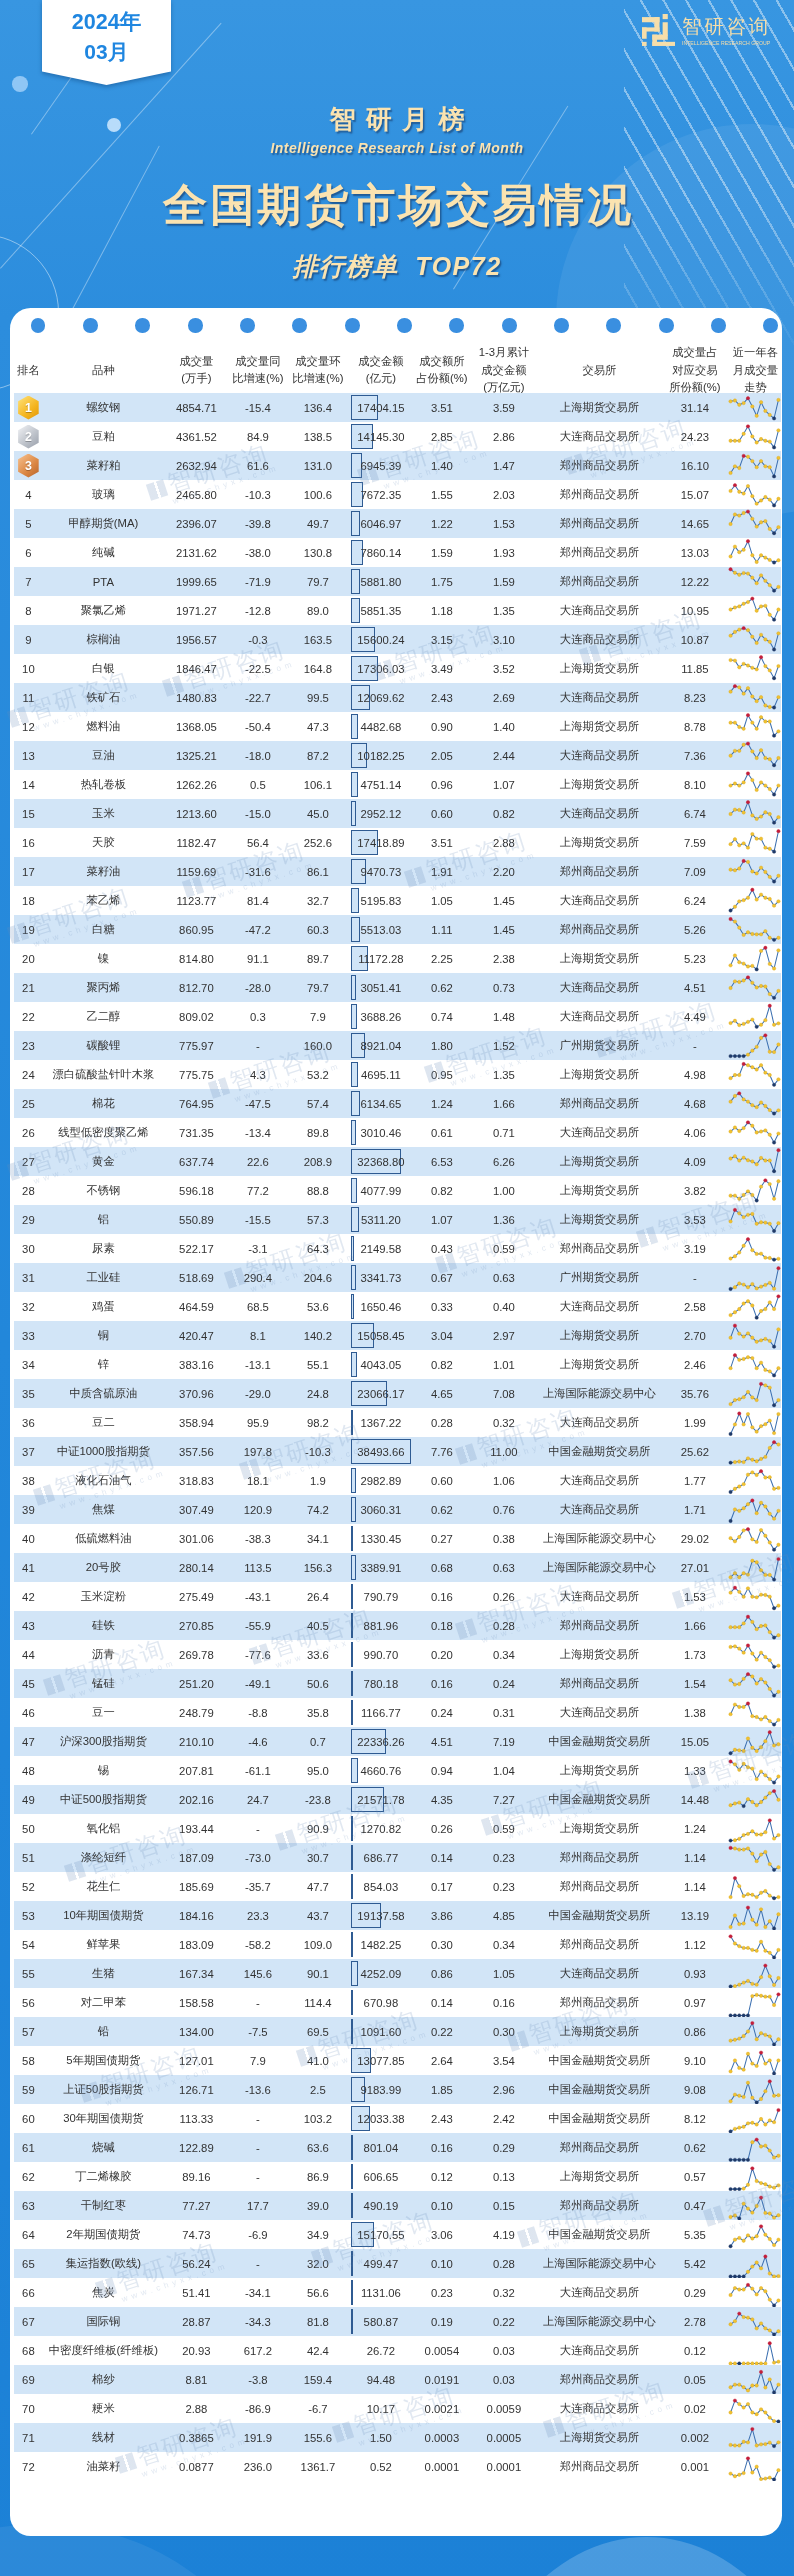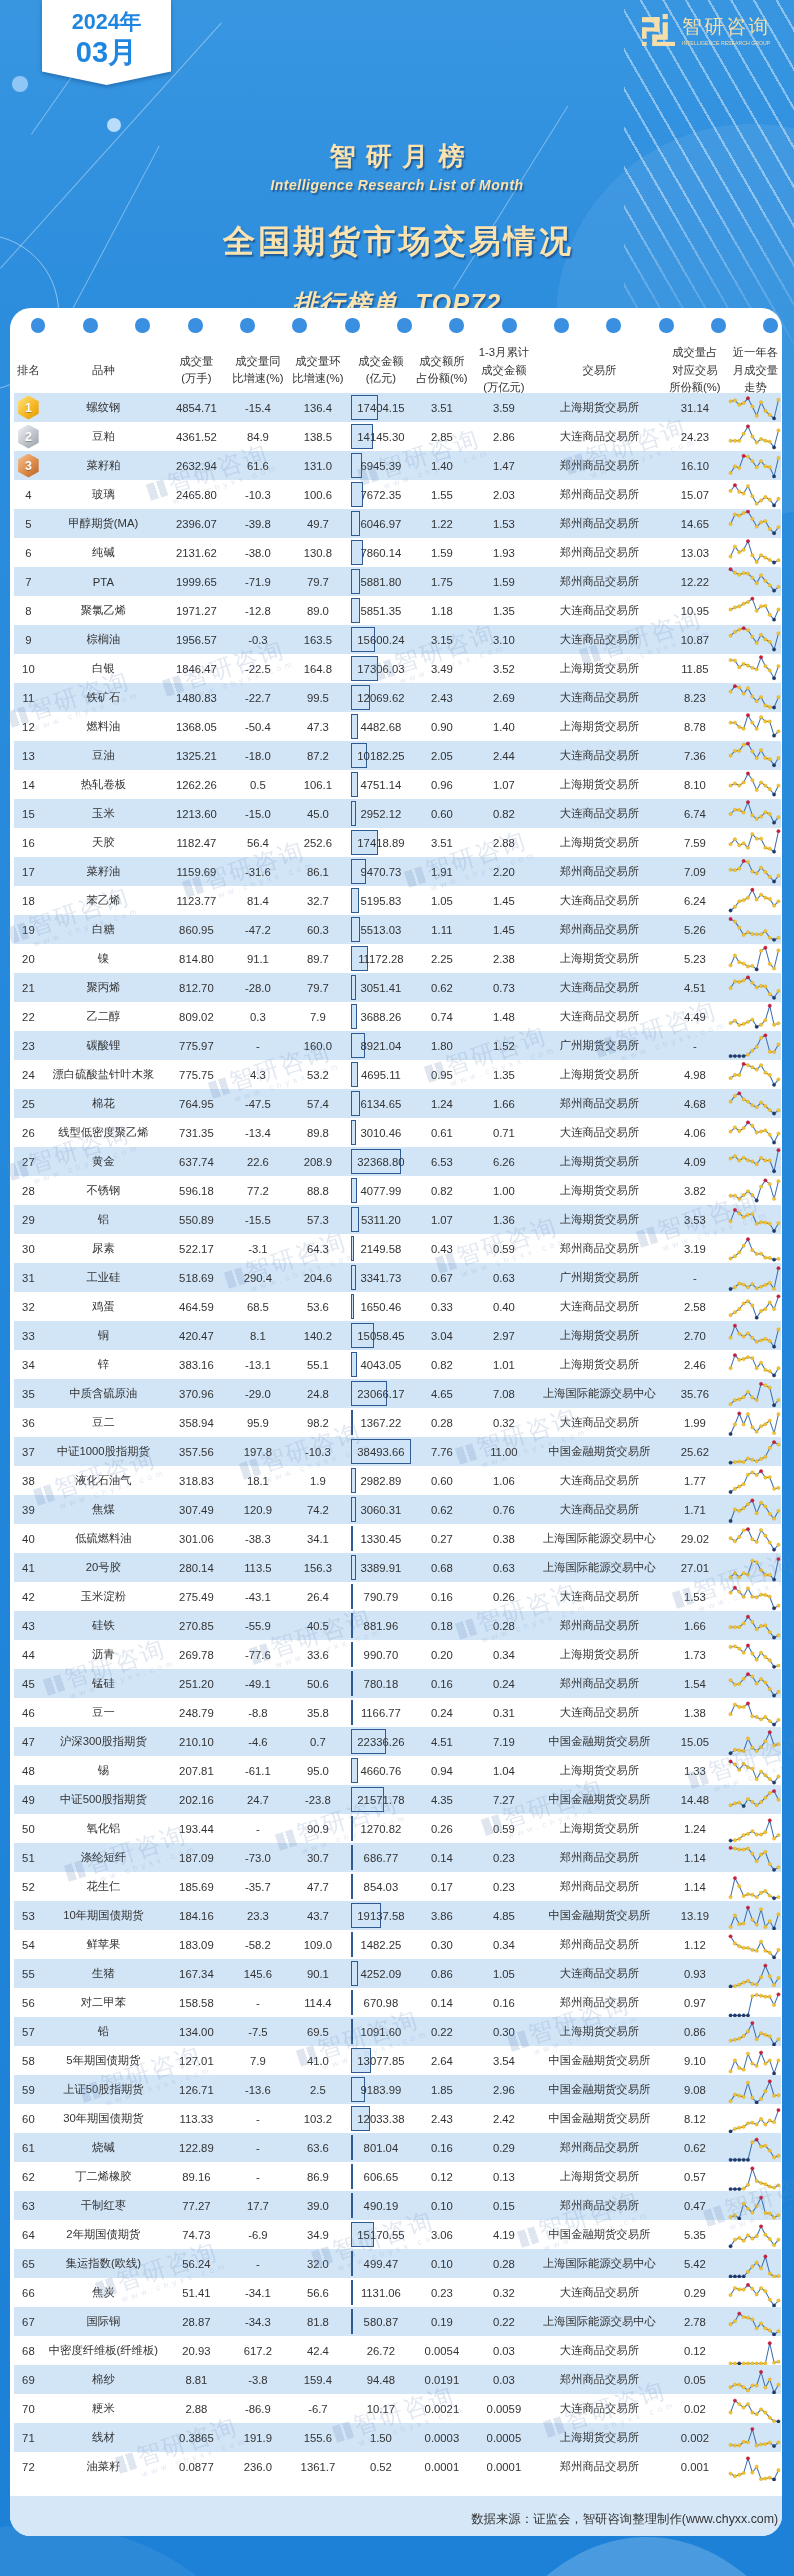--- a/index.html
+++ b/index.html
@@ -21,34 +21,34 @@
   .dot-deco { border-radius:50%; }
   .ring-left { left:-98px; top:234px; width:155px; height:155px; border-radius:50%; border:1px solid rgba(255,255,255,.45); }
   .foot-circle { left:-216px; top:2524px; width:515px; height:515px; border-radius:50%; background:rgba(255,255,255,.07); }
   .foot-ring { left:466px; top:2537px; width:361px; height:464px; border-radius:50%; border:41px solid rgba(255,255,255,.2); box-sizing:border-box; }
 
   
   .badge-wrap { position:absolute; left:42px; top:0; filter:drop-shadow(0 2.1px 2.1px rgba(0,40,90,.35)); }
   .badge { width:129px; height:85px; background:#fff; clip-path:polygon(0 0,100% 0,100% 84%,50% 100%,0 84%); position:relative; }
   .badge-year, .badge-month { position:absolute; left:0; width:100%; text-align:center; font-weight:bold; color:#1f86e0; }
   .badge-year { top:9.3px; font-size:21.6px; line-height:25px; }
-  .badge-month { top:36px; font-size:29px; line-height:32px; }
+  .badge-month { top:36px; font-size:21px; line-height:32px; }
 
   
   .logo { position:absolute; left:642px; top:14.4px; width:139px; height:34px; }
   .logo-icon { position:absolute; left:0; top:0; }
   .logo-name { position:absolute; left:40px; top:2.1px; font-size:19.6px; line-height:21.6px; letter-spacing:2.6px; color:#f6deaa; }
   .logo-tag { position:absolute; left:40px; top:26px; font-size:5.2px; line-height:6.2px; color:#f6deaa; white-space:nowrap; }
 
   
   .hero { position:absolute; left:0; width:794px; text-align:center; color:#fbe3b0; font-weight:bold;
-          text-shadow:1.5px 2.1px 1.5px rgba(18,45,90,.55); box-sizing:border-box;margin-top:37px; }
+          text-shadow:1.5px 2.1px 1.5px rgba(18,45,90,.55); box-sizing:border-box; }
   .kicker { top:105px; font-size:26px; line-height:29px; letter-spacing:10.3px; padding-left:10.3px; }
   .kicker-en { top:141px; font-size:14px; line-height:15.5px; font-style:italic; letter-spacing:0.5px; }
-  .title { top:184px; font-size:32px; line-height:41px; letter-spacing:3.1px; padding-left:3.1px; }
+  .title { top:184px; font-size:44px; line-height:41px; letter-spacing:3.1px; padding-left:3.1px; }
   .subtitle { top:252px; font-size:25px; line-height:29px; font-style:italic; white-space:pre; letter-spacing:1.5px; }
 
   
   .card { position:absolute; left:10.3px; top:308px; width:772px; height:2228px; background:#fff; border-radius:20.6px; overflow:hidden; }
   .hole { position:absolute; top:10.3px; width:14.4px; height:14.4px; border-radius:50%; background:#3a8fe0; }
 
   .grid { display:grid; grid-template-columns:29px 121px 65px 58px 62px 64px 58px 66px 125px 66px 55px; }
   .thead { position:absolute; top:36px; left:3.6px; width:767px; height:49px; align-items:center; color:#333; }
   .th { font-size:11.3px; line-height:17.5px; text-align:center; white-space:pre-line; }
 
@@ -2475,23 +2475,20 @@
             <circle cx="63.9" cy="53.3" r="3.3" fill="#f1c232" stroke="#d9a514" stroke-width="0.8"></circle>
             <circle cx="72.4" cy="52.2" r="3.3" fill="#f1c232" stroke="#d9a514" stroke-width="0.8"></circle>
             <circle cx="81.0" cy="50.5" r="3.3" fill="#f1c232" stroke="#d9a514" stroke-width="0.8"></circle>
             <circle cx="89.5" cy="53.9" r="3.3" fill="#1f3a68" stroke="#1f3a68" stroke-width="0.8"></circle>
             <circle cx="98.1" cy="35.7" r="3.3" fill="#f1c232" stroke="#d9a514" stroke-width="0.8"></circle>
           </svg>
         </div>
       </div>
     </div>
 
-  <div class="source">
-    <div class="source-text">数据来源：证监会，智研咨询整理制作(www.chyxx.com)</div>
-  </div>
 </div>
 
 <div id="wm-layer">
     <div class="wm" style="left: 144px; top: 479px;"><span class="wm-logo"></span><span class="wm-brand">智研咨询</span><span class="wm-url">www.chyxx.com</span></div>
     <div class="wm" style="left: 355px; top: 464px;"><span class="wm-logo"></span><span class="wm-brand">智研咨询</span><span class="wm-url">www.chyxx.com</span></div>
     <div class="wm" style="left: 562px; top: 453px;"><span class="wm-logo"></span><span class="wm-brand">智研咨询</span><span class="wm-url">www.chyxx.com</span></div>
     <div class="wm" style="left: 160px; top: 675px;"><span class="wm-logo"></span><span class="wm-brand">智研咨询</span><span class="wm-url">www.chyxx.com</span></div>
     <div class="wm" style="left: 371px; top: 659px;"><span class="wm-logo"></span><span class="wm-brand">智研咨询</span><span class="wm-url">www.chyxx.com</span></div>
     <div class="wm" style="left: 577px; top: 644px;"><span class="wm-logo"></span><span class="wm-brand">智研咨询</span><span class="wm-url">www.chyxx.com</span></div>
     <div class="wm" style="left: 5.2px; top: 706px;"><span class="wm-logo"></span><span class="wm-brand">智研咨询</span><span class="wm-url">www.chyxx.com</span></div>

